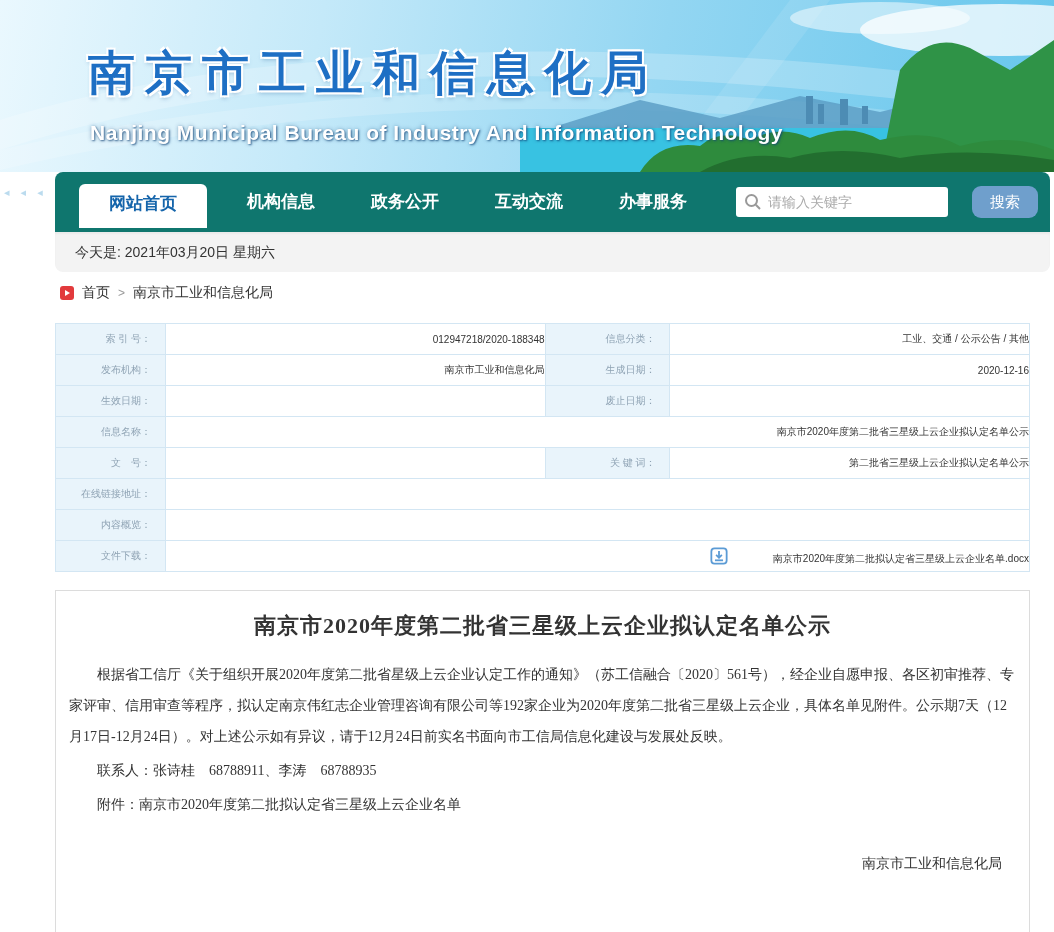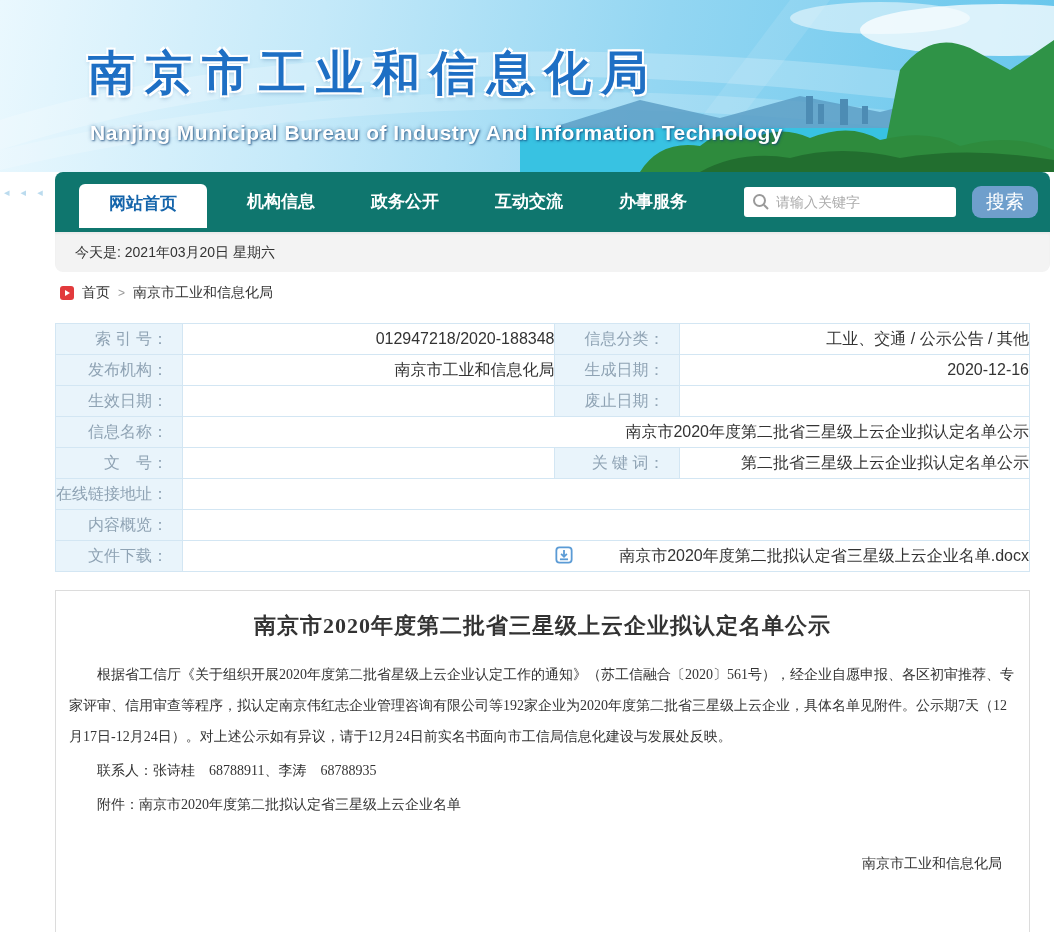--- a/index.html
+++ b/index.html
@@ -29,38 +29,38 @@
     line-height:44px; cursor:pointer; }
   .tab.active { background:#fff; color:#1565ab; border-radius:6px 6px 0 0; margin:4px 12px 0 24px;
     height:44px; line-height:40px; padding:0 30px; position:relative; top:2px; }
   .search { margin-left:auto; display:flex; align-items:center; padding-right:12px; }
   .search-field { position:relative; width:212px; height:30px; background:#fff; border-radius:3px;
     display:flex; align-items:center; }
   .search-field .sicon { margin:0 6px 0 8px; display:inline-flex; }
   .search-field input { border:none; outline:none; width:160px; font-size:14px; color:#333;
     background:transparent; font-family:inherit; }
   .search-field input::placeholder { color:#aaa; }
-  .search-btn { margin-left:16px; width:66px; height:32px; background:#6f9fcc; color:#fff;
-    border:none; border-radius:9px; font-size:19px; cursor:pointer; font-family:inherit; }
+  .search-btn { margin-left:24px; width:66px; height:32px; background:#6f9fcc; color:#fff;
+    border:none; border-radius:9px; font-size:15px; cursor:pointer; font-family:inherit; }
   .datebar { height:40px; background:#f3f3f3; border-radius:0 0 8px 8px; line-height:40px;
     padding-left:20px; font-size:14px; color:#333; box-shadow:inset 0 2px 2px rgba(0,0,0,.04); }
   .chevrons { position:absolute; left:4px; top:186px; color:#9fcde8; font-size:11px;
     letter-spacing:4px; opacity:.7; }
   
   .breadcrumb { position:absolute; left:60px; top:284px; display:flex; align-items:center;
     font-size:14px; color:#333; }
   .bc-icon { width:14px; height:14px; background:#e23a3c; border-radius:3px; display:inline-flex;
     align-items:center; justify-content:center; margin-right:8px; }
   .bc-icon::after { content:""; width:0; height:0; border-left:5px solid #fff;
     border-top:3.5px solid transparent; border-bottom:3.5px solid transparent; margin-left:1px; }
   .breadcrumb a { color:#333; text-decoration:none; cursor:pointer; }
   .breadcrumb .sep { color:#999; margin:0 8px; font-size:12px; }
   
   table.info { position:absolute; left:55px; top:323px; width:975px; border-collapse:collapse; }
-  table.info td { border:1px solid #d3e6f3; height:31px; font-size:16px; vertical-align:middle;text-align:right; }
+  table.info td { border:1px solid #d3e6f3; height:31px; font-size:10px; vertical-align:middle;text-align:right; }
   td.lbl { background:#e9f4fb; color:#8fa3b4; text-align:right; padding-right:14px; white-space:nowrap; }
   td.val { background:#fff; color:#333; padding-left:13px; }
   .dl-icon { display:inline-flex; vertical-align:-3px; margin-right:42px; }
   .dl-link { color:#333; text-decoration:none; cursor:pointer; }
   
   .article { position:absolute; left:55px; top:590px; width:975px; height:500px;
     border:1px solid #dcdcdc; background:#fff; padding:20px 13px 0 13px;
     font-family:"Liberation Serif","DejaVu Serif",serif; }
   .article h1 { text-align:center; font-size:22px; font-weight:bold; color:#333;
     letter-spacing:1px; margin-bottom:18px; }

